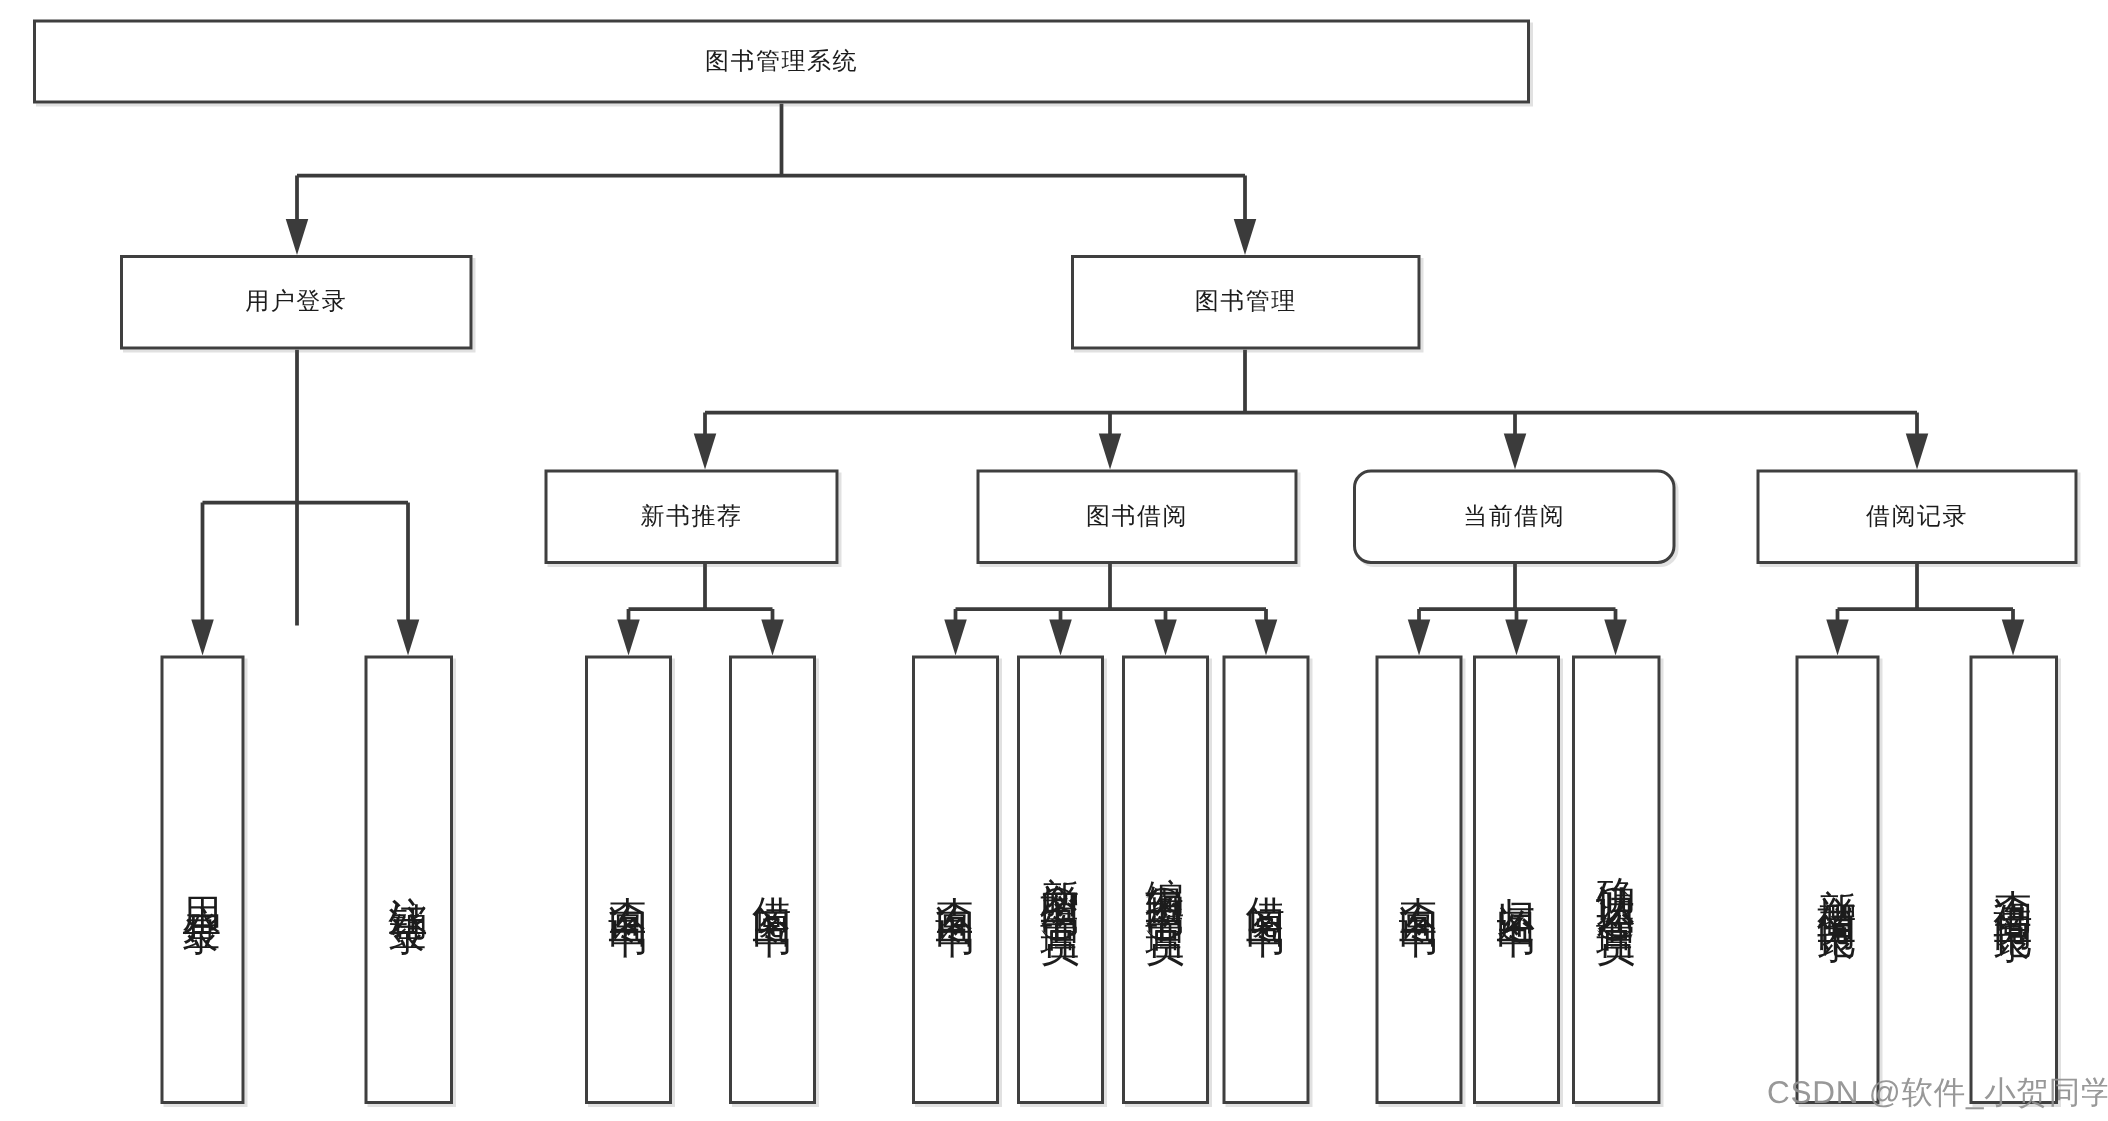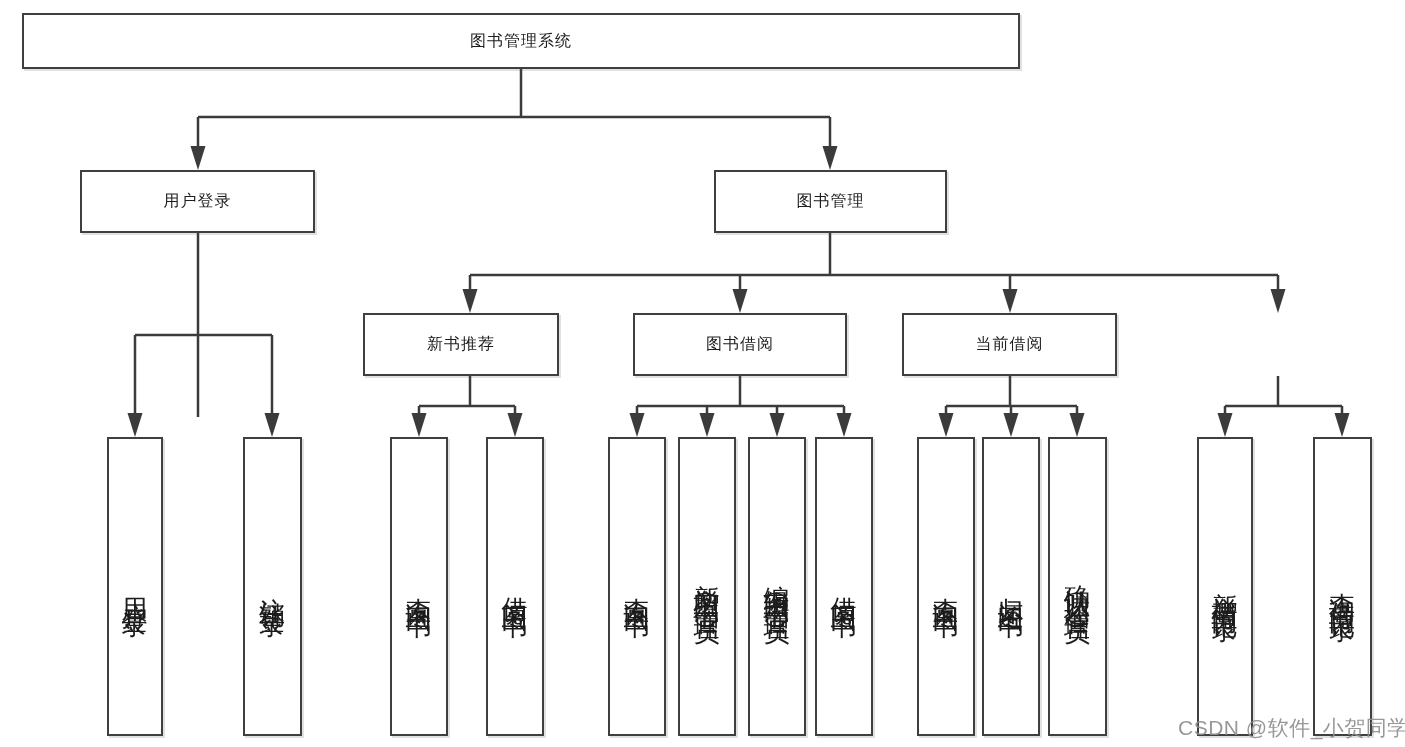--- a/index.html
+++ b/index.html
@@ -88,25 +88,28 @@
   <div class="hbox l2" style="left:80px;width:235px;">
     <span class="lbl">用户登录</span>
   </div>
   <div class="hbox l2" style="left:714px;width:233px;">
     <span class="lbl">图书管理</span>
   </div>
 
   <div class="hbox l3" style="left:363px;width:196px;">
     <span class="lbl">新书推荐</span>
   </div>
-  <div class="hbox l3" style="left:633px;width:214px;">
+  <div class="hbox l3" style="left:651px;width:214px;">
     <span class="lbl">图书借阅</span>
   </div>
-  <div class="hbox l3" style="left:902px;width:215px;">
+  <div class="hbox l3" style="left:902px;width:215px;border-radius:12px;">
     <span class="lbl">当前借阅</span>
+  </div>
+  <div class="hbox l3" style="left:1171px;width:214px;">
+    <span class="lbl">借阅记录</span>
   </div>
 
   <div class="vbox" style="left:107px;width:56px;">
     <span class="vlbl">用户登录</span>
   </div>
   <div class="vbox" style="left:243px;width:59px;">
     <span class="vlbl">注销登录</span>
   </div>
 
   <div class="vbox" style="left:390px;width:58px;">

